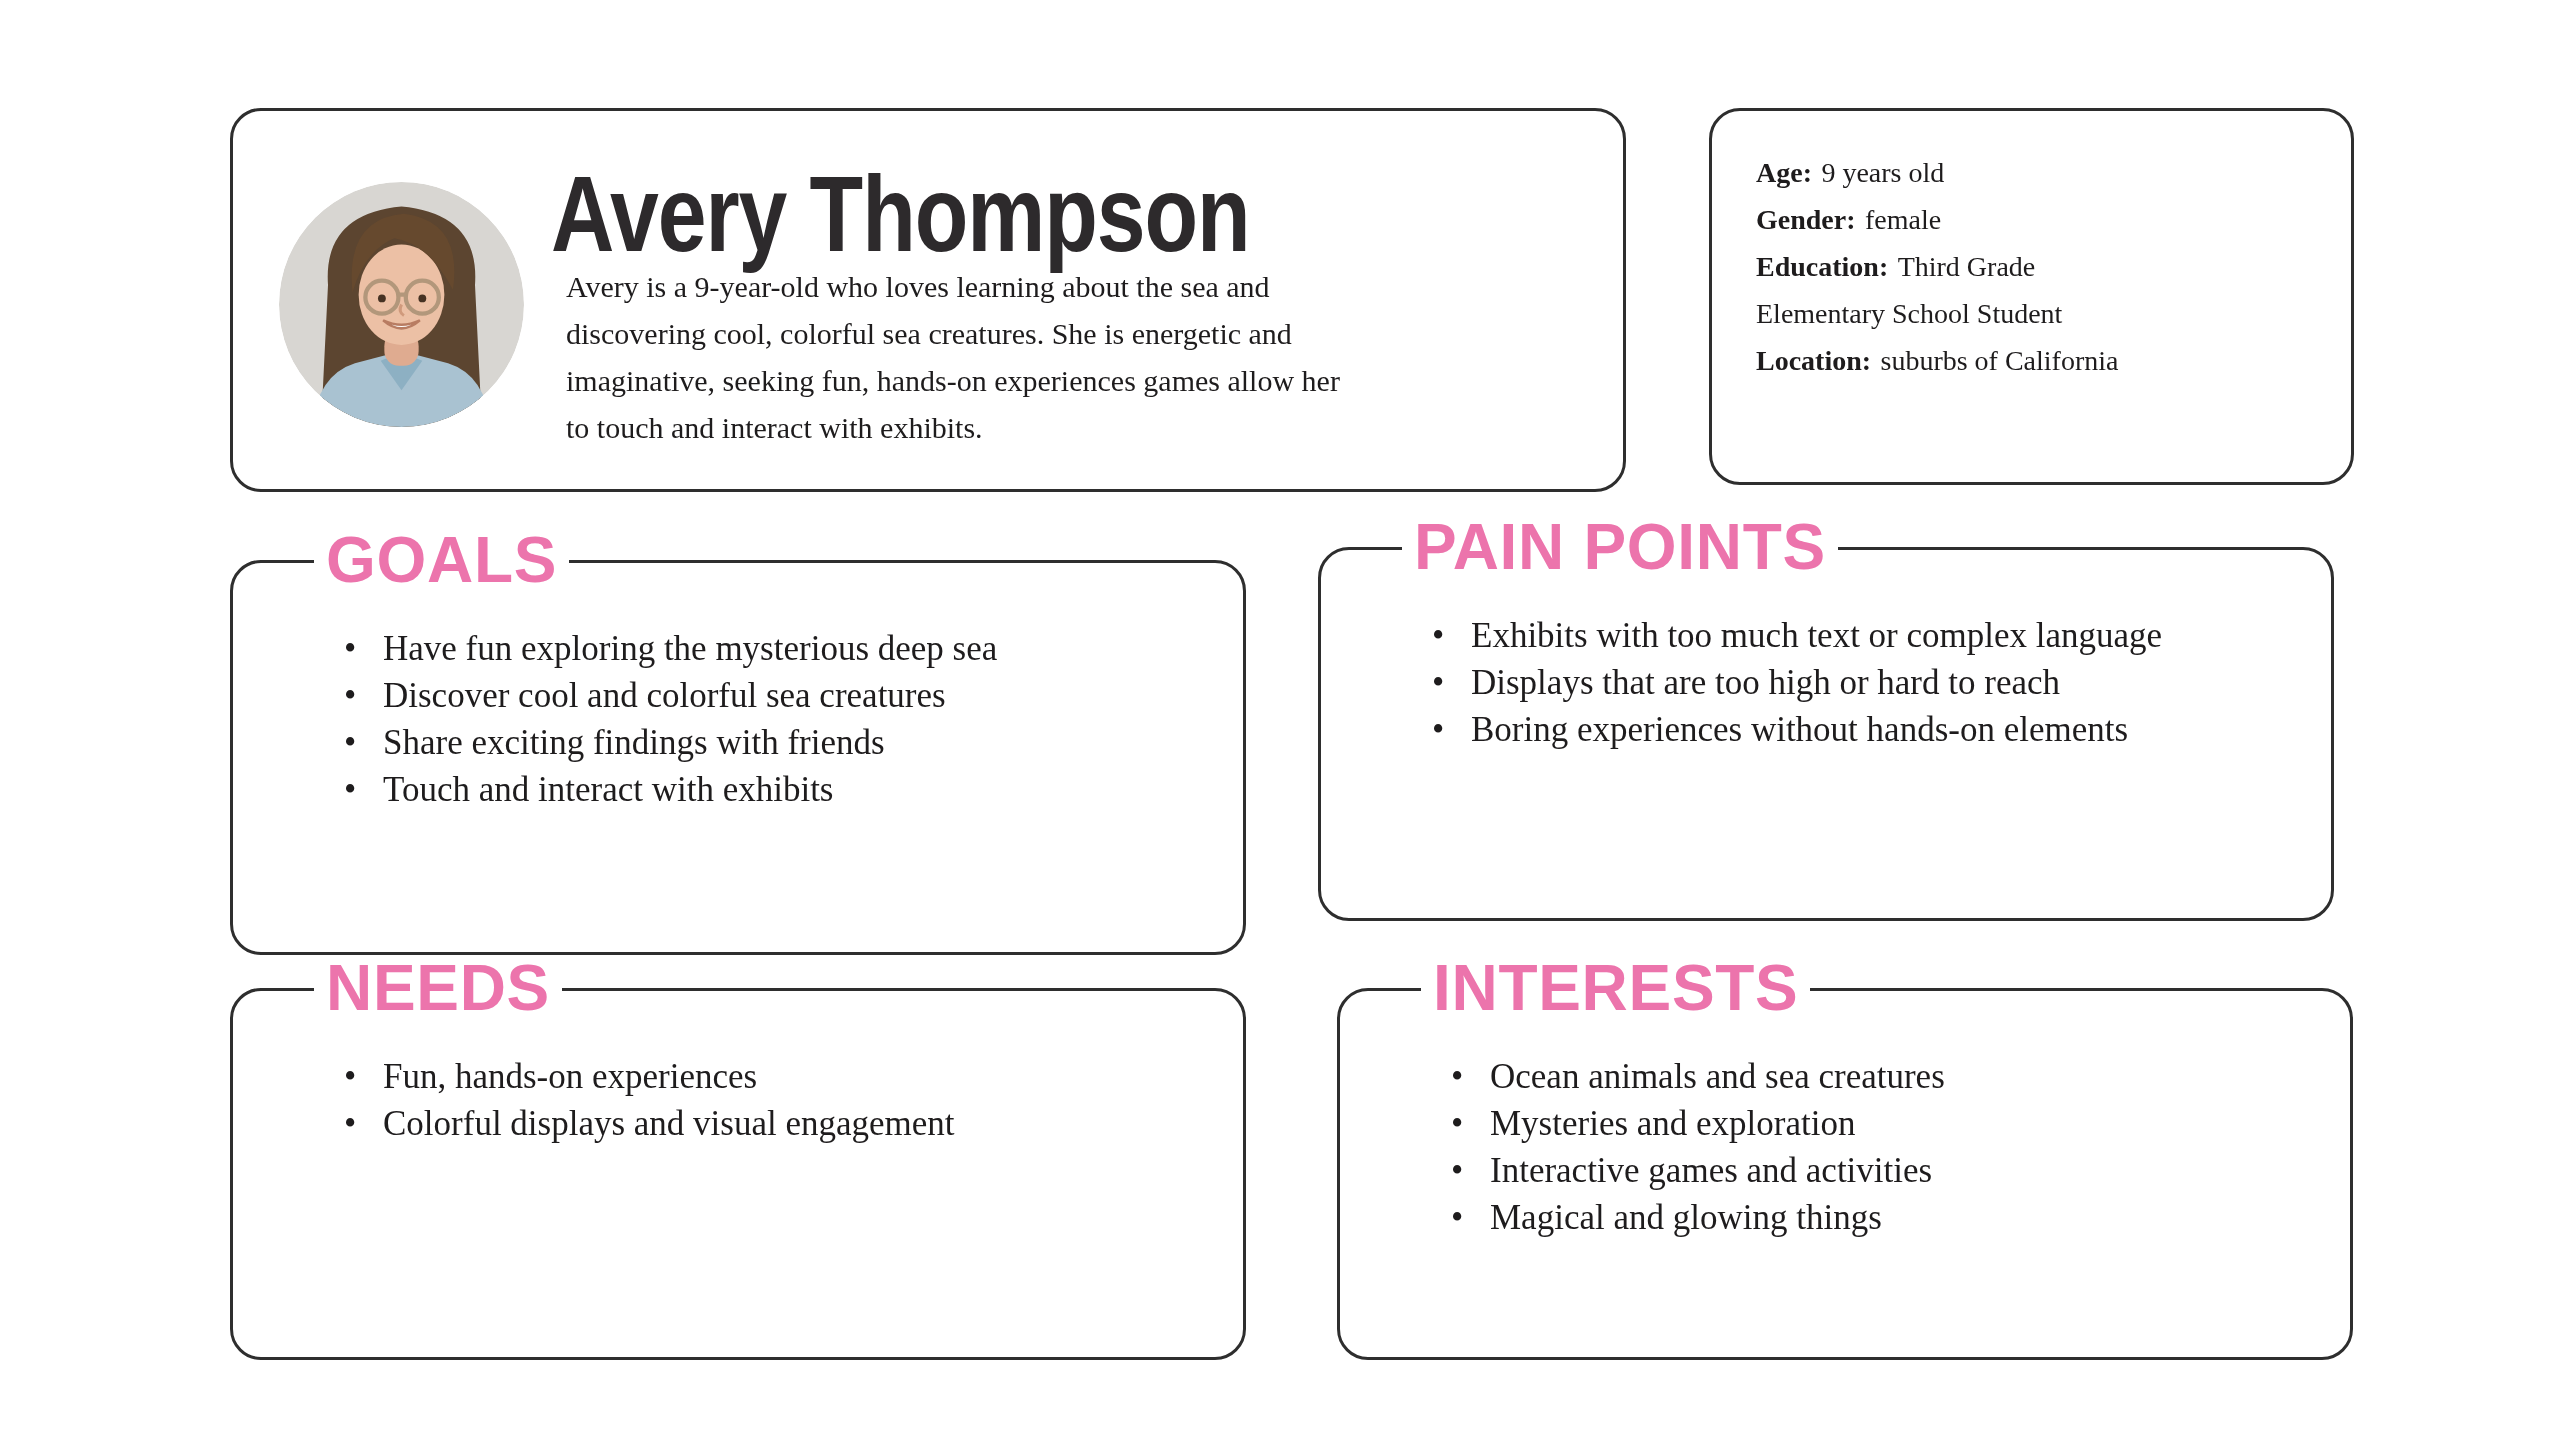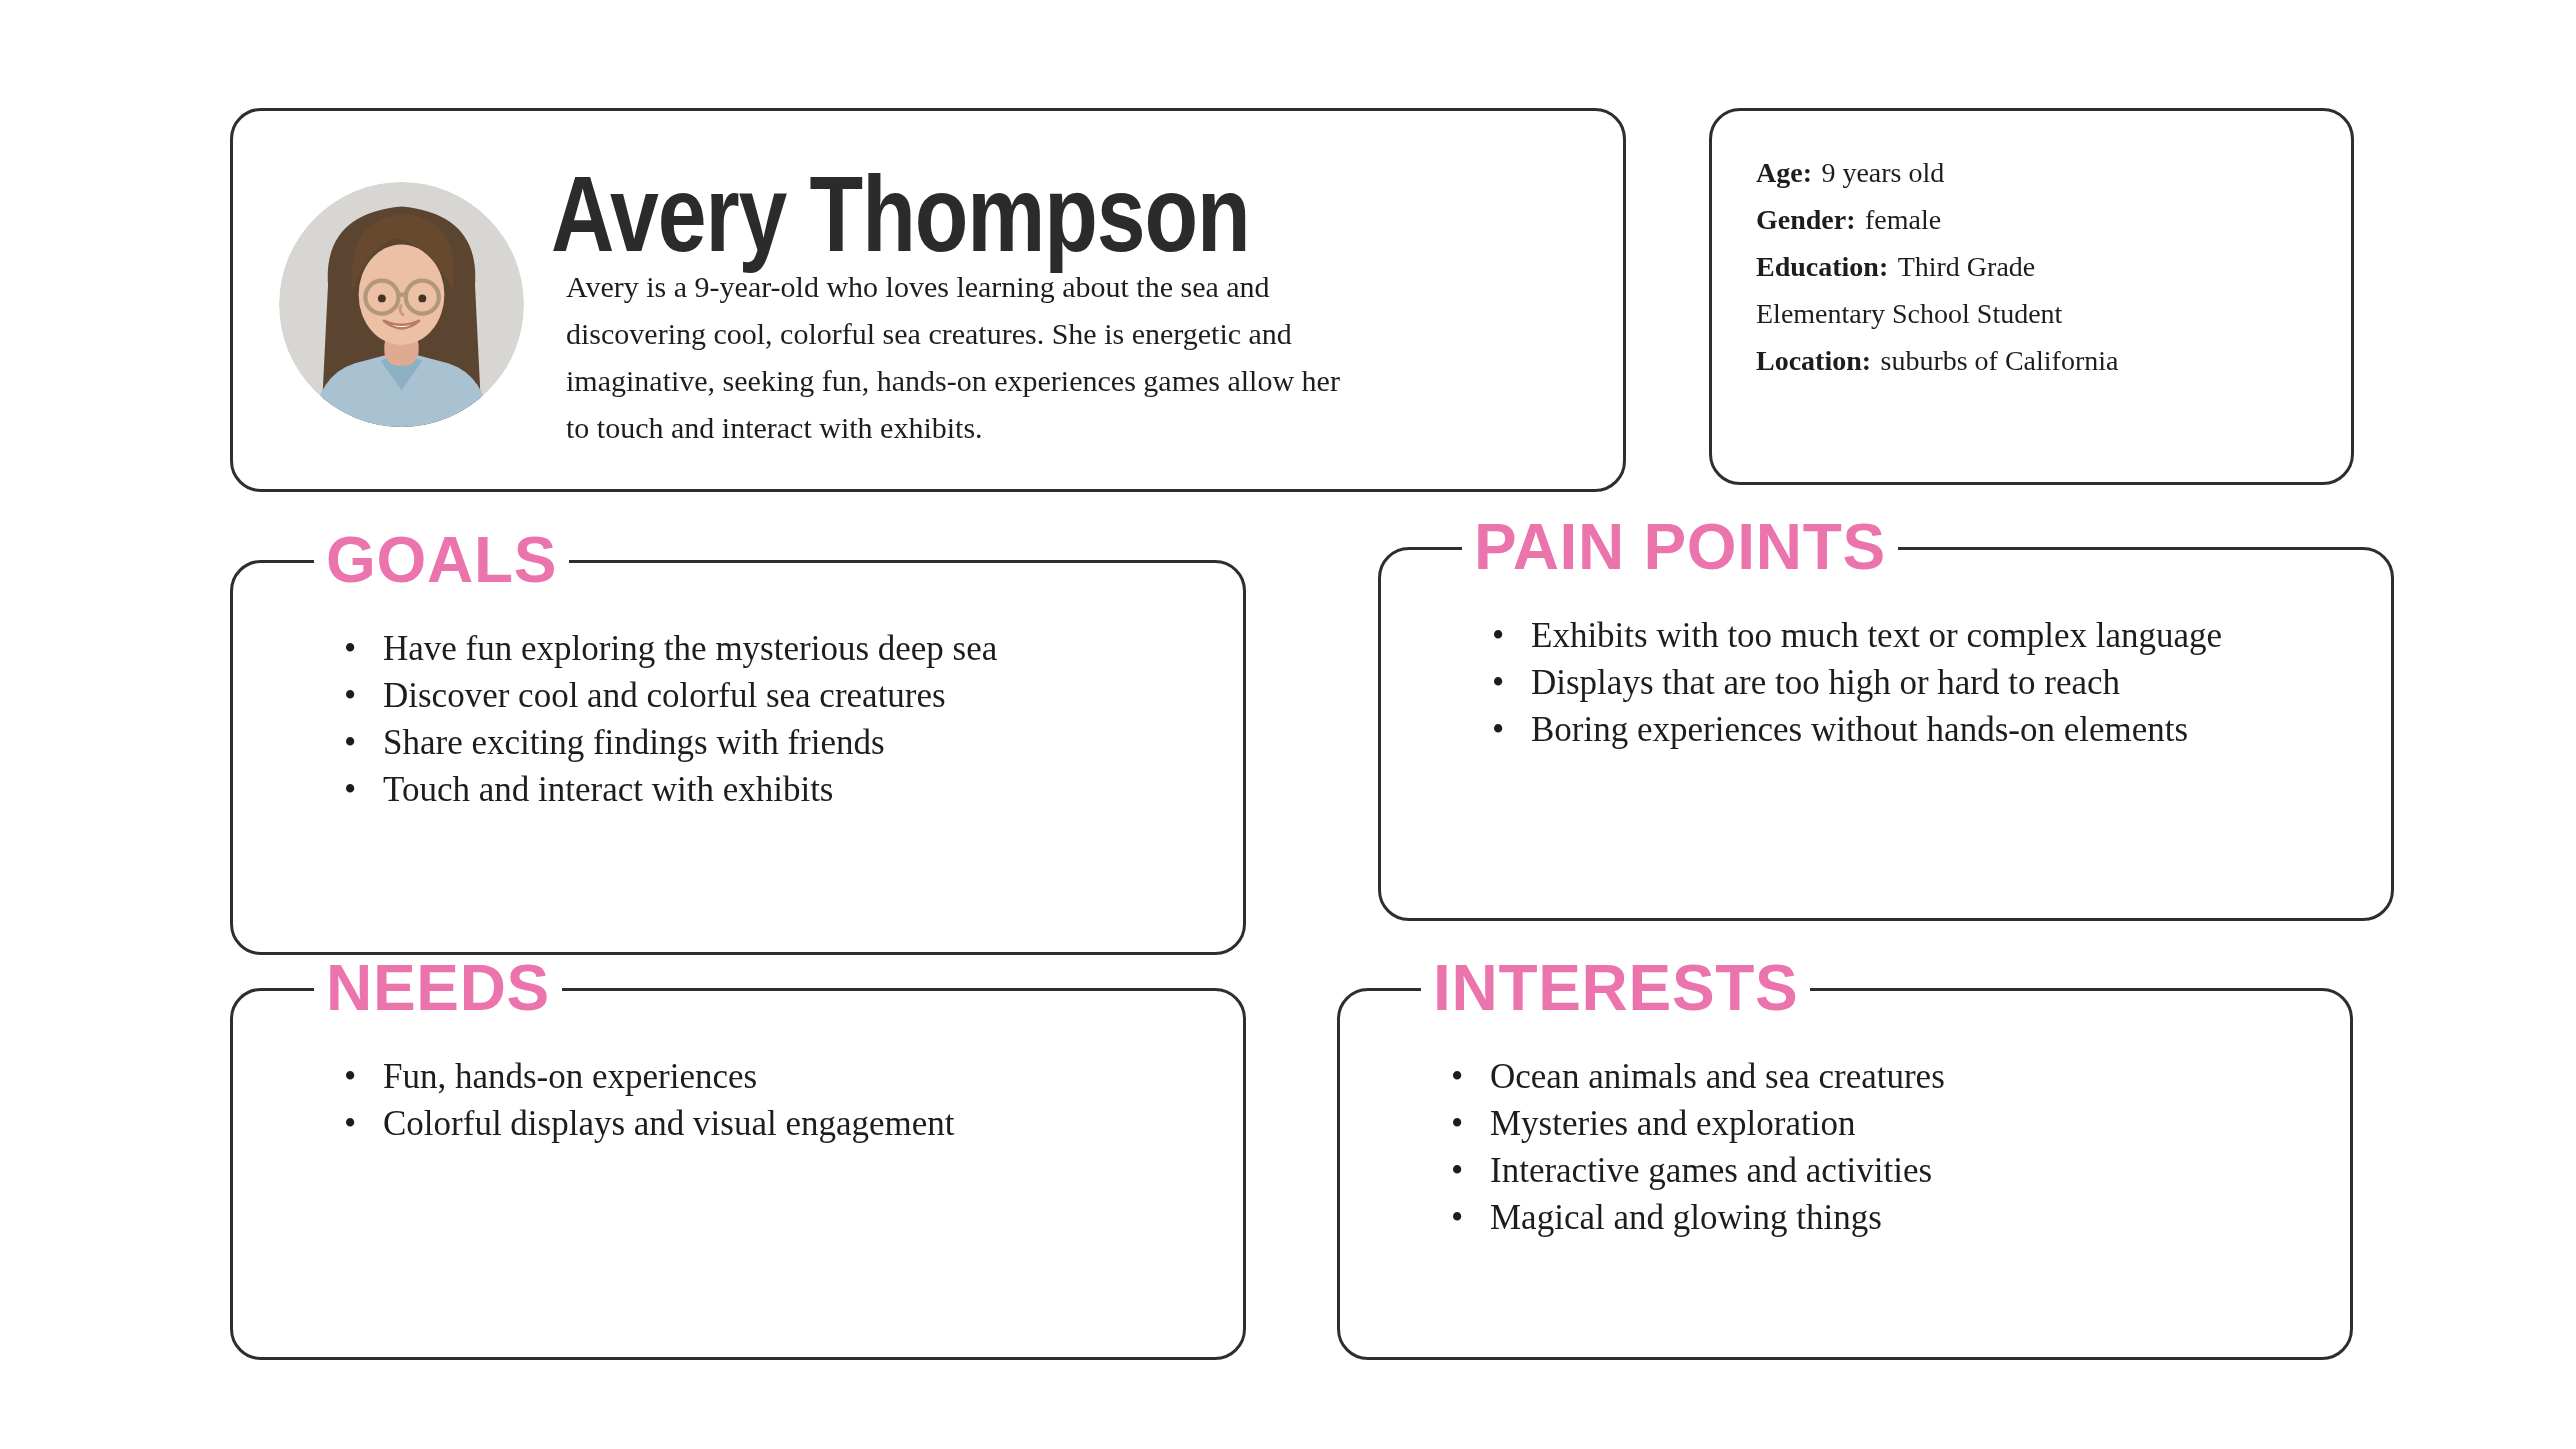--- a/index.html
+++ b/index.html
@@ -17,21 +17,21 @@
   .desc{position:absolute;left:318px;top:137px;margin:15px;
        font-size:30px;line-height:47px;}
   .desc div{white-space:nowrap;}
   
   .info-card{left:1709px;top:108px;width:645px;height:377px;padding:38px 27px 0 44px;}
   .demo-line{font-size:28px;line-height:47px;white-space:nowrap;}
   .demo-label{font-weight:700;padding-right:9.4px;}
   .demo-label:empty{padding-right:0;}
   
   .goals-card{left:230px;top:547px;width:1016px;height:395px;margin-top:13px;}
-  .pain-card{left:1378px;top:547px;width:1016px;height:374px;}
+  .pain-card{left:1318px;top:547px;width:1016px;height:374px;}
   .needs-card{left:230px;top:988px;width:1016px;height:372px;}
   .interests-card{left:1337px;top:988px;width:1016px;height:372px;}
   .card-title{position:absolute;top:0;left:81px;transform:translateY(-55%);
        background:#ffffff;padding:0 12px;white-space:nowrap;
        font-family:"Liberation Sans",sans-serif;font-weight:700;
        font-size:64px;line-height:1;letter-spacing:0.7px;color:#ec74ac;}
   .bullets{margin:0;padding:62px 25px 0 150px;list-style:none;
        font-size:35px;line-height:47px;}
   .bullets li{position:relative;white-space:nowrap;}
   .bullets li::before{content:"\2022";position:absolute;left:-39px;top:0;color:#1e1c1d;}

